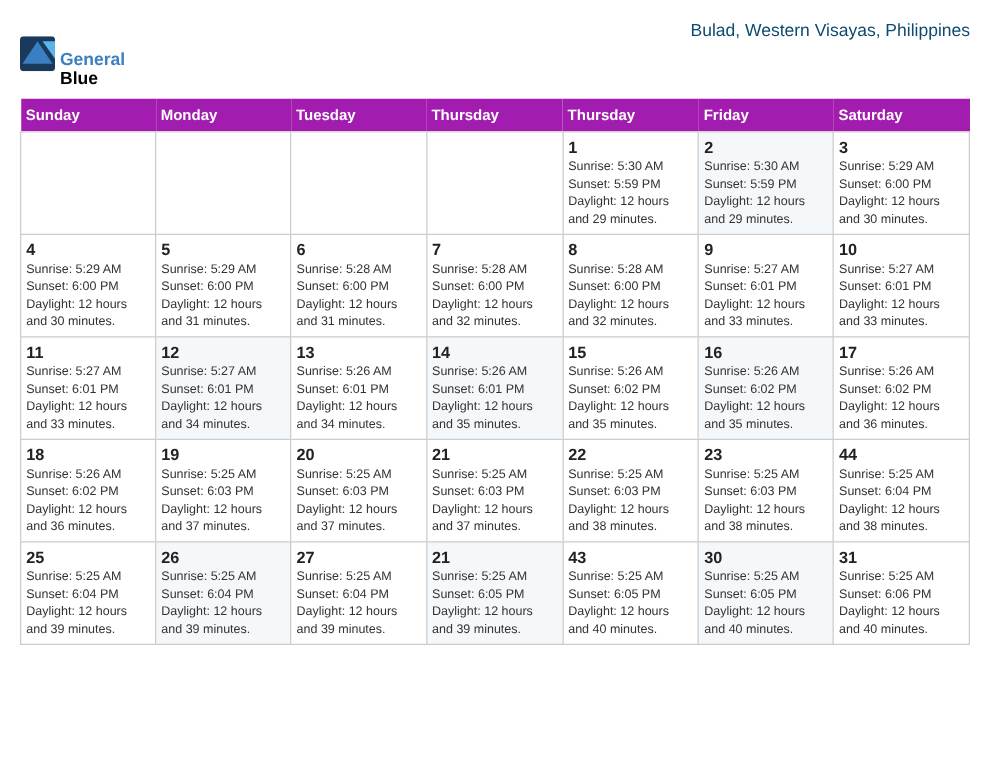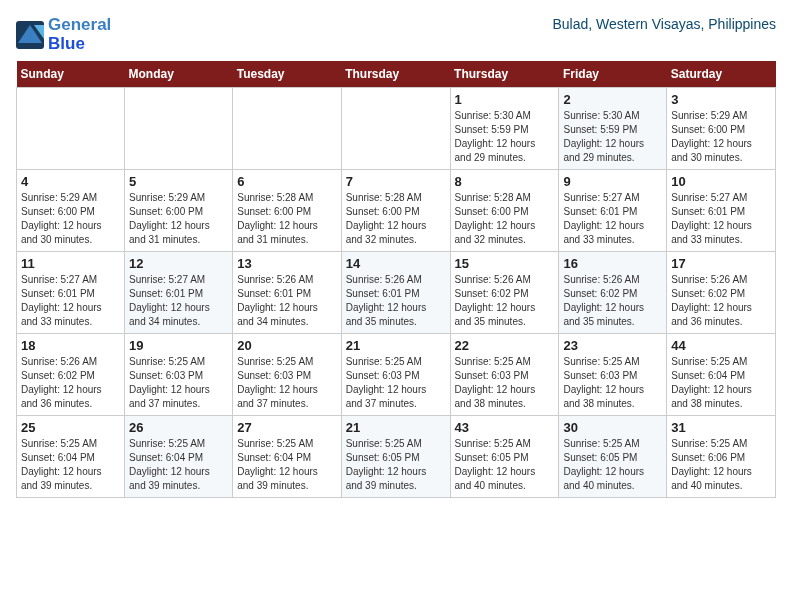--- a/index.html
+++ b/index.html
@@ -14,24 +14,25 @@
       display: flex;
       justify-content: space-between;
       align-items: flex-start;
       margin-bottom: 8px;
     }
     .logo {
       display: flex;
       align-items: center;
     }
     .logo-text {
-      font-size: 17px;
+      font-size: 14px;
       font-weight: bold;
       color: #1a3a5c;
       line-height: 1.1;
+      margin-top: 24px;
     }
     .logo-text span {
       color: #3a7fc1;
     }
     .logo-icon {
       width: 28px;
       height: 28px;
       margin-right: 4px;
     }
     .title-block {
@@ -45,21 +46,21 @@
     .location {
       font-size: 14px;
       color: #0c4a6e;
     }
     table {
       width: 100%;
       border-collapse: collapse;
       font-size: 11px;
     }
     thead tr th {
-      background: #7f1d1d;
+      background: #a21caf;
       color: #fff;
       padding: 6px 4px;
       text-align: left;
       font-size: 12px;
       font-weight: bold;
     }
     tbody tr td {
       border: 1px solid #ccc;
       vertical-align: top;
       padding: 4px;
@@ -93,21 +94,21 @@
 
 <div class="header">
   <div class="logo">
     <svg class="logo-icon" viewBox="0 0 28 28">
       <rect x="0" y="0" width="28" height="28" fill="#1a3a5c" rx="3"></rect>
       <polygon points="14,4 26,22 2,22" fill="#3a7fc1"></polygon>
       <polygon points="18,4 28,18 28,4" fill="#5ab4e5"></polygon>
     </svg>
     <div class="logo-text">
       <div><span>General</span></div>
-      <div><span style="color:#1d4ed8">Blue</span></div>
+      <div><span style="color:#000000">Blue</span></div>
     </div>
   </div>
   <div class="title-block">
     <div class="location">Bulad, Western Visayas, Philippines</div>
   </div>
 </div>
 
 <table>
   <thead>
     <tr>

